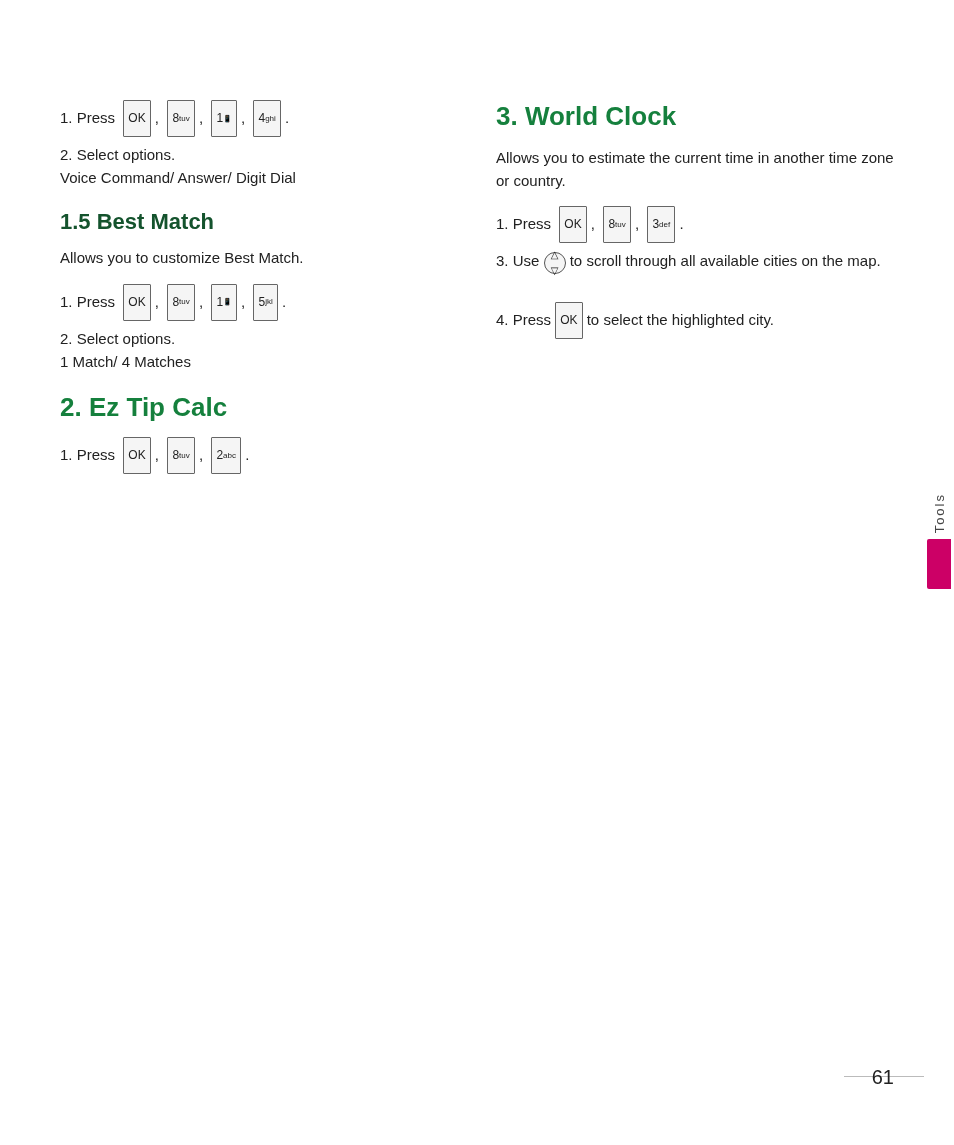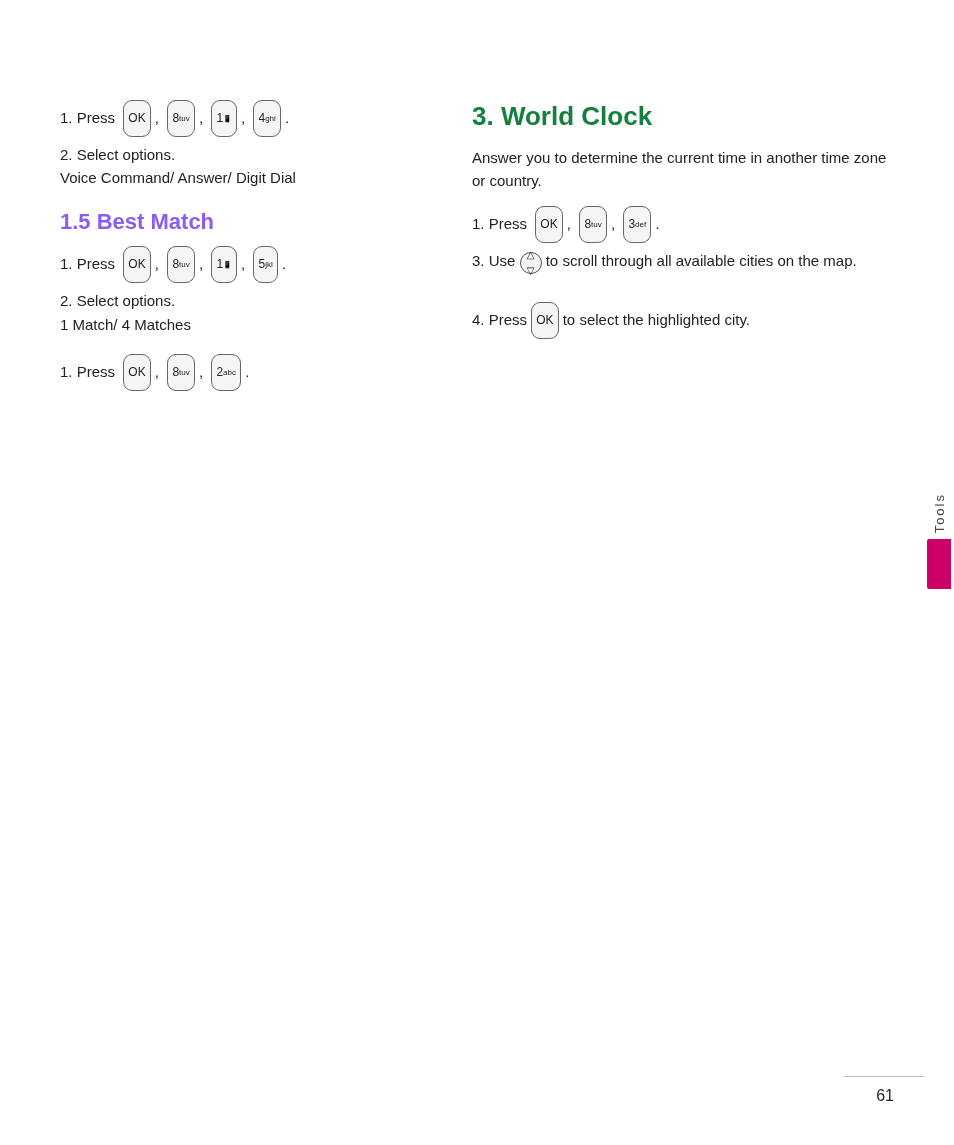--- a/index.html
+++ b/index.html
@@ -11,34 +11,34 @@
       font-family: Arial, Helvetica, sans-serif;
       font-size: 15px;
       color: #222;
       position: relative;
       overflow: hidden;
     }
 
     .page-content {
       display: flex;
       padding: 100px 60px 60px 60px;
-      gap: 32px;
+      gap: 56px;
     }
 
     .left-column {
       width: 380px;
       flex-shrink: 0;
     }
 
     .right-column {
       flex: 1;
     }
 
     .section-heading-pink {
-      color: #8b5cf6;
+      color: #14532d;
       font-size: 22px;
       font-weight: bold;
       margin-bottom: 10px;
       line-height: 1.3;
     }
 
     .section-heading-large-pink {
       color: #15803d;
       font-size: 26px;
       font-weight: bold;
@@ -107,40 +107,40 @@
     .sidebar-tab-bar {
       width: 24px;
       height: 50px;
       background: #cc0066;
       border-radius: 2px 0 0 2px;
     }
 
     
     .page-number {
       position: absolute;
-      bottom: 40px;
+      bottom: 56px;
       right: 60px;
-      font-size: 16px;
+      font-size: 20px;
       color: #222;
     }
 
     .page-number-line {
       position: absolute;
       bottom: 68px;
       right: 30px;
       width: 80px;
       height: 1px;
       background: #bbb;
     }
 
     .inline-key {
       display: inline-flex;
       align-items: center;
       border: 1.5px solid #666;
-      border-radius: 9px;
+      border-radius: 1px;
       padding: 8px 4px;
       font-size: 12px;
       background: #f5f5f5;
       vertical-align: middle;
       line-height: 1.6;
       white-space: nowrap;
     }
 
     .key-label-main {
       font-size: 12px;
@@ -186,20 +186,21 @@
           </span>&nbsp;.
       </p>
       <p class="list-item">
         2. Select options.<br>
         <span class="list-item-bold">Voice Command/ Answer/ Digit Dial</span>
       </p>
     </div>
 
     <div class="section-spacer">
       <h2 class="section-heading-pink">1.5 Best Match</h2>
+      <p class="body-text">Allows you to customize Best Match.</p>
       <p class="list-item">
         1. Press&nbsp;
         <span class="inline-key">
             <span class="key-label-main">OK</span>
           </span>&nbsp;,&nbsp;
         <span class="inline-key">
             <span class="key-label-main">8</span>
             <span class="key-superscript">tuv</span>
           </span>&nbsp;,&nbsp;
         <span class="inline-key">
@@ -211,20 +212,21 @@
             <span class="key-superscript">jkl</span>
           </span>&nbsp;.
       </p>
       <p class="list-item">
         2. Select options.<br>
         <span class="list-item-bold">1 Match/ 4 Matches</span>
       </p>
     </div>
 
     <div class="section-spacer">
+      <h2 class="section-heading-large-pink">2. Ez Tip Calc</h2>
       <p class="list-item">
         1. Press&nbsp;
         <span class="inline-key">
             <span class="key-label-main">OK</span>
           </span>&nbsp;,&nbsp;
         <span class="inline-key">
             <span class="key-label-main">8</span>
             <span class="key-superscript">tuv</span>
           </span>&nbsp;,&nbsp;
         <span class="inline-key">
@@ -233,21 +235,21 @@
           </span>&nbsp;.
       </p>
     </div>
 
   </div>
 
   <div class="right-column">
 
     <div>
       <h1 class="section-heading-large-pink">3. World Clock</h1>
-      <p class="body-text">Answer you to determine the current time in another time zone or country.</p>
+      <p class="body-text">Allows you to estimate the current time in another time zone or country.</p>
 
       <p class="list-item">
         1. Press&nbsp;
         <span class="inline-key">
             <span class="key-label-main">OK</span>
           </span>&nbsp;,&nbsp;
         <span class="inline-key">
             <span class="key-label-main">8</span>
             <span class="key-superscript">tuv</span>
           </span>&nbsp;,&nbsp;

